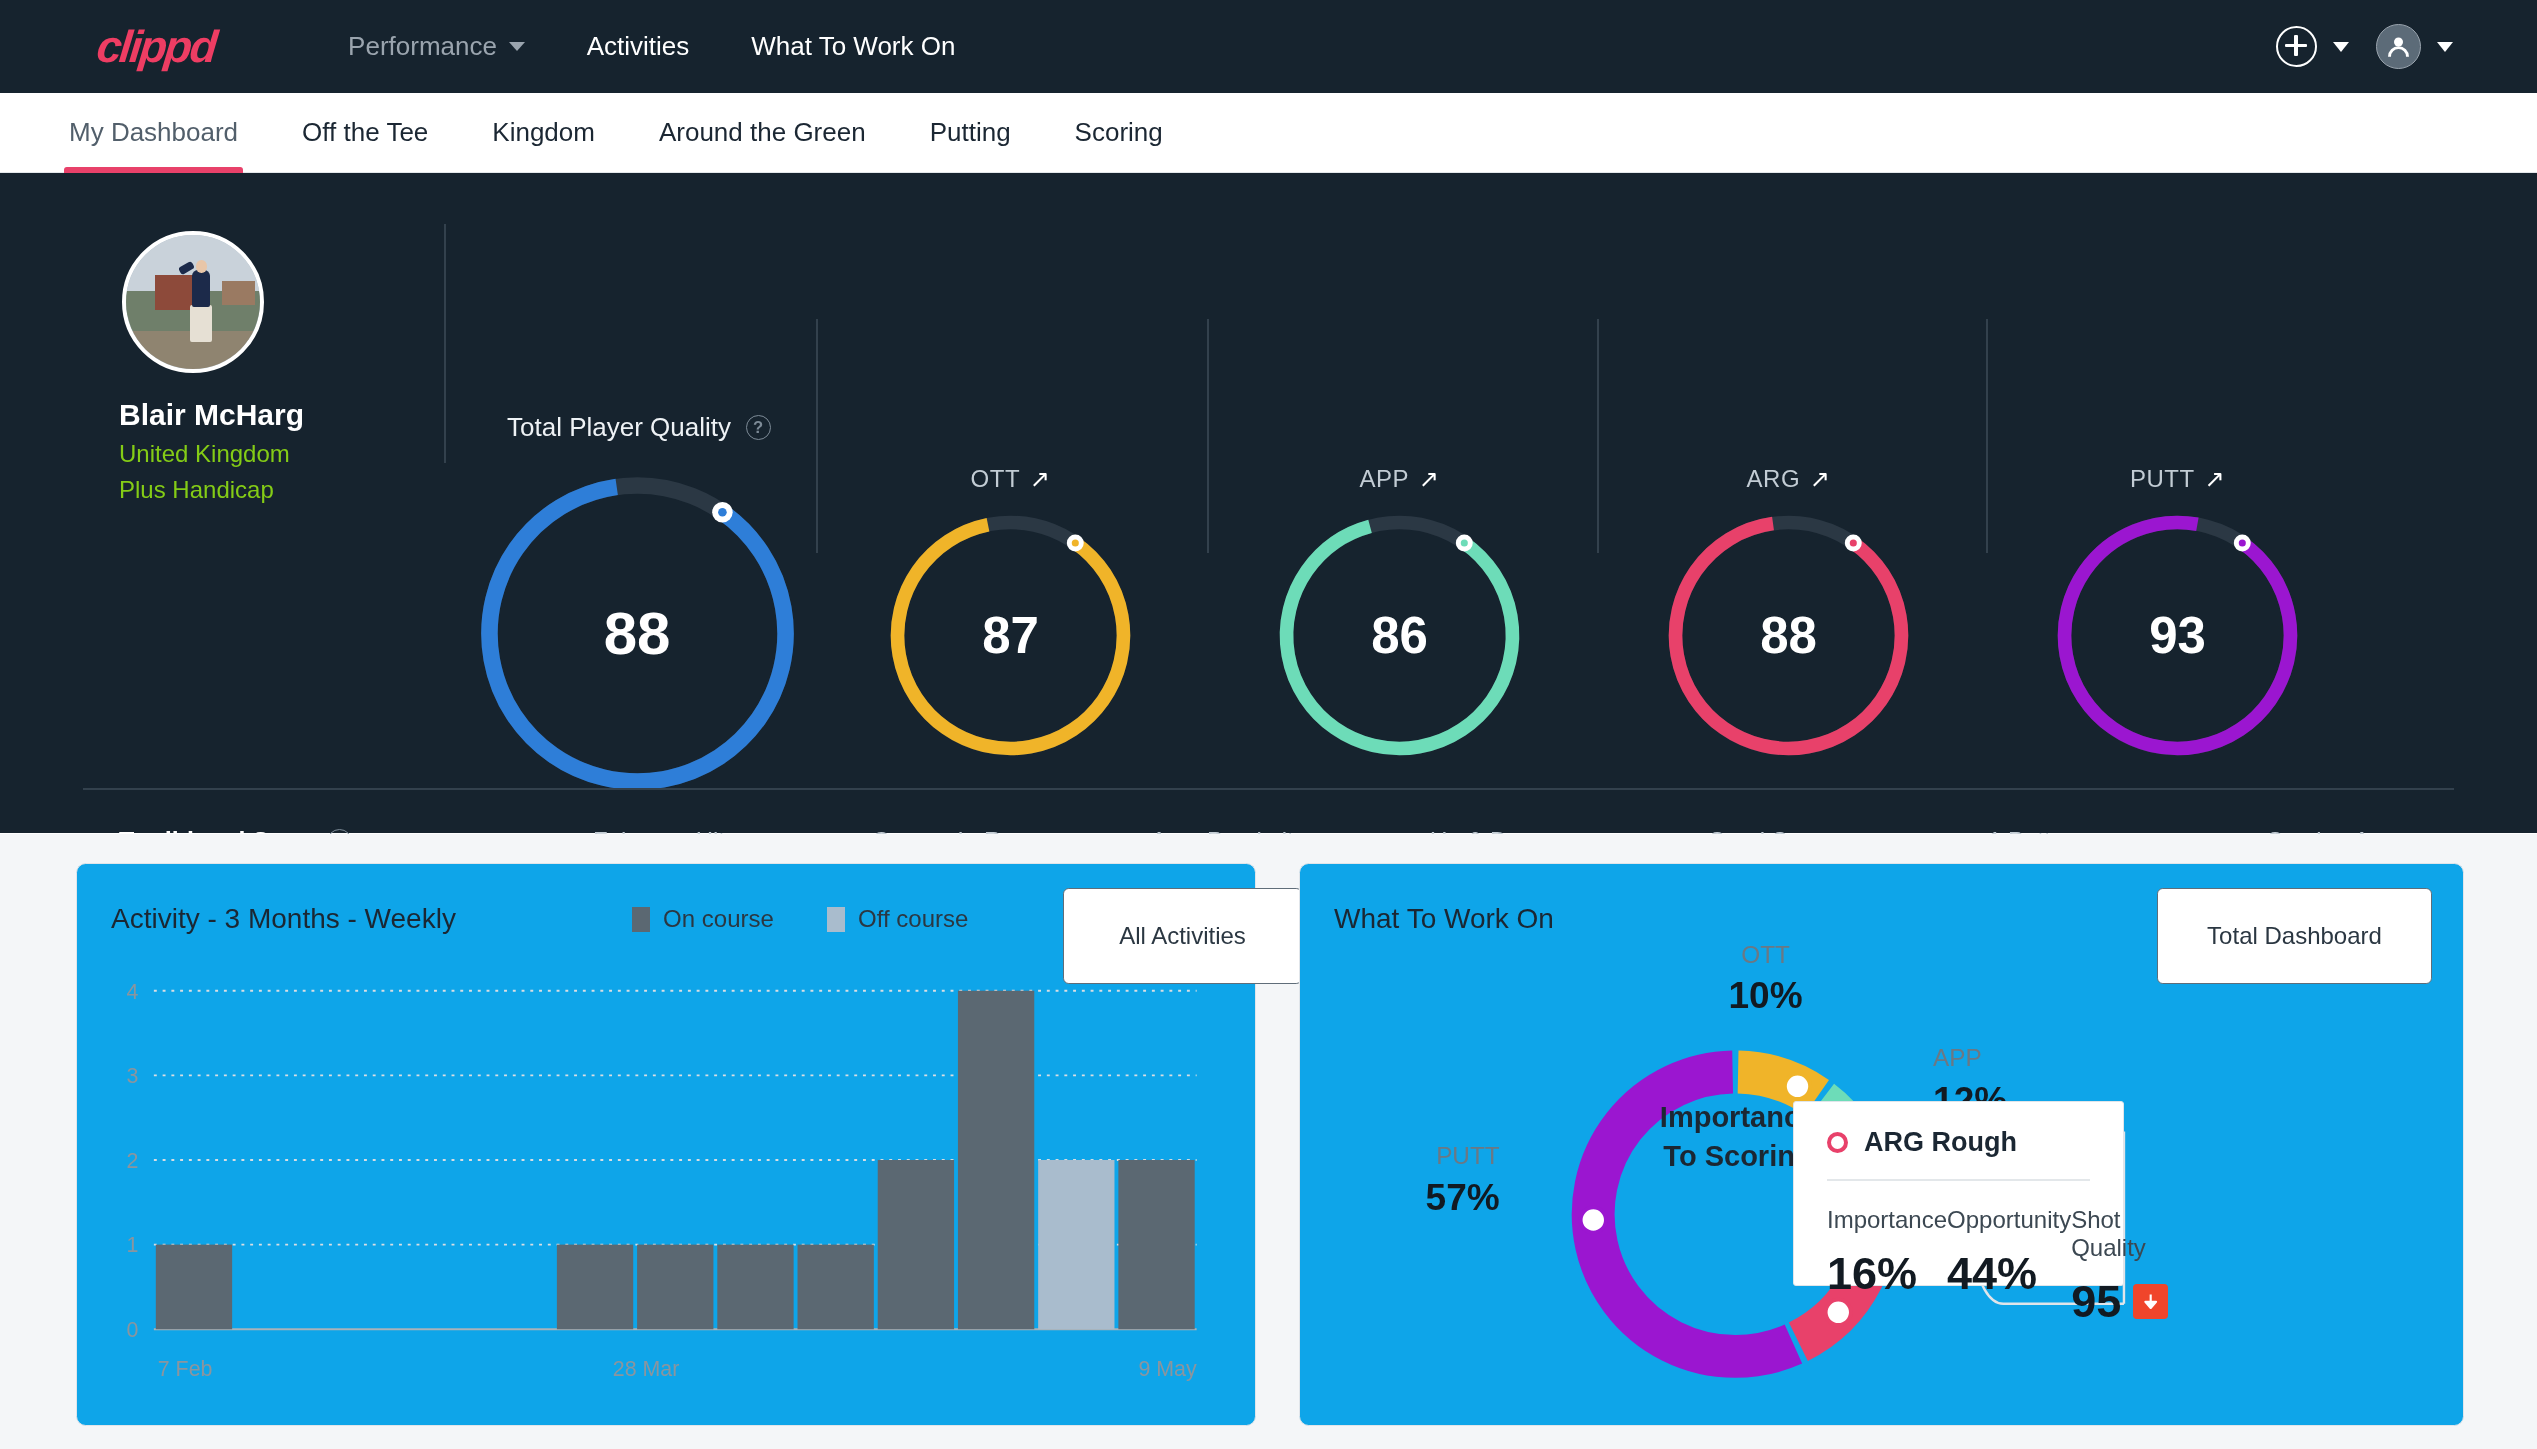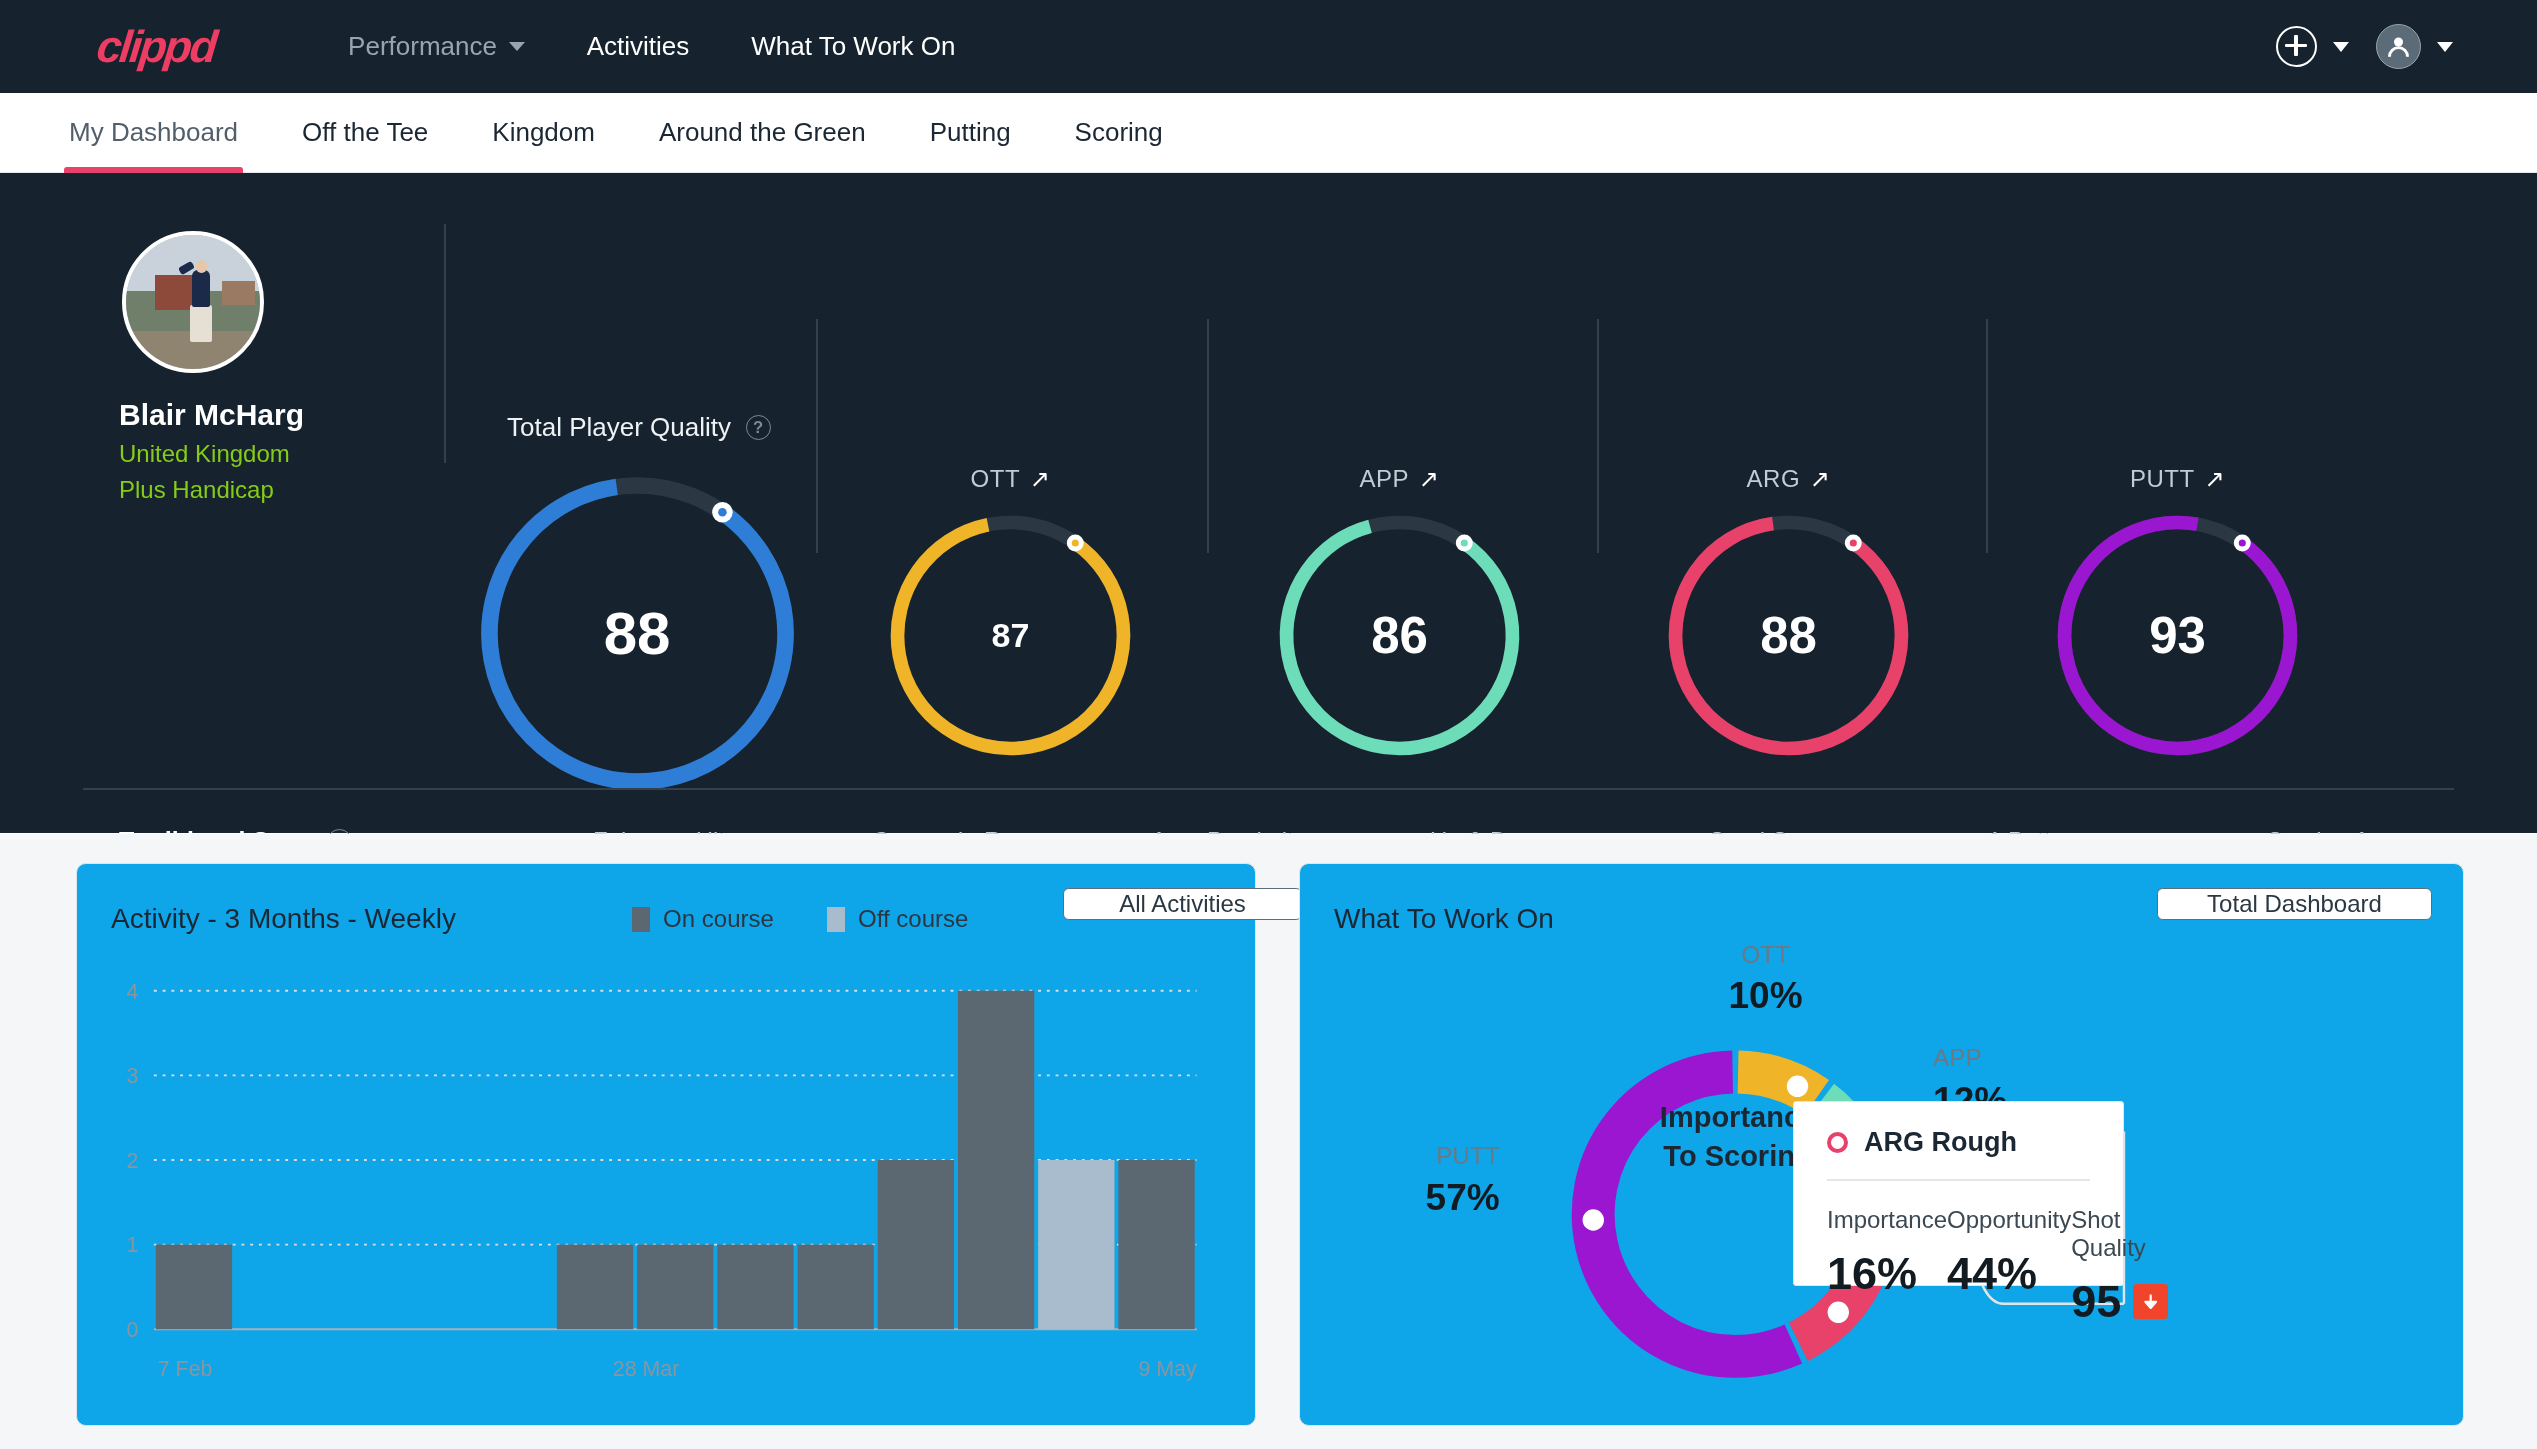--- a/index.html
+++ b/index.html
@@ -105,21 +105,21 @@
   .ts-item .lbl { color:#c2ccd4; font-size: 24px; }
   .ts-item .val { color:#fff; font-weight:700; font-size: 51px; margin-top: 15.6px; }
   .ts-item .val .unit { font-size: 33px; }
 
   
   .lower { position:absolute; top: 834px; left:0; width:2538px; height: 616px; background:#f4f6f8; }
   .card { position:absolute; background:#0ea5e9; border:1.9px solid #e0e5ea; border-radius: 9.7px; }
   .card-title { font-size: 28px; color:#1b2733; }
   .btn-outline {
     border:1.9px solid #5f6d79; border-radius: 5.8px; background:#fff; color:#2a3views;
-    font-size: 24px; color:#2b3742; padding: 1px 29px; cursor:pointer; white-space:nowrap;
+    font-size: 24px; color:#2b3742; padding: 33px 29px; cursor:pointer; white-space:nowrap;
   }
   .legend { display:flex; align-items:center; gap: 13.6px; font-size:24px; color:#2b3742;}
   .legend .sw { width: 17.5px; height: 25px; }
   .tick-lbl { fill:#8b959e; font-size: 22px; font-family:"Liberation Sans", sans-serif;}
 
   .wtwo-donut-center { position:absolute; text-align:center; color:#1b2733;
     font-size: 29px; font-weight: 700; line-height: 1.35; }
 
   .detail-card { position:absolute; background:#fff; border:1.9px solid #e0e5ea;
     border-radius: 3px; }
@@ -227,21 +227,21 @@
         <div class="gauge-cell" style="width: 389px;">
           <div class="glabel">
             <span>OTT</span>
             <span style="color: rgb(255, 255, 255);">↗</span>
           </div>
           <div class="gauge-wrap" style="width: 261px; height: 261px;"><svg width="261" height="261" viewBox="0 0 268 268">
               <circle cx="134" cy="134" r="116" fill="none" stroke="#2b3844" stroke-width="14"></circle>
               <circle cx="134" cy="134" r="116" fill="none" stroke="#f0b429" stroke-width="14" stroke-linecap="butt" stroke-dasharray="634.0990612005638 94.75043443226816" transform="rotate(-55 134 134)"></circle>
               <circle cx="200.53486661672136" cy="38.978362862476956" r="8.68" fill="#ffffff"></circle>
               <circle cx="200.53486661672136" cy="38.978362862476956" r="3.64" fill="#f0b429"></circle>
-            </svg><div class="gauge-val" style="font-size: 34px;">87</div></div>
+            </svg><div class="gauge-val" style="font-size: 51px;">87</div></div>
         </div>
         <div class="gauge-cell" style="width: 389px;">
           <div class="glabel">
             <span>APP</span>
             <span style="color: rgb(255, 255, 255);">↗</span>
           </div>
           <div class="gauge-wrap" style="width: 261px; height: 261px;"><svg width="261" height="261" viewBox="0 0 268 268">
               <circle cx="134" cy="134" r="116" fill="none" stroke="#2b3844" stroke-width="14"></circle>
               <circle cx="134" cy="134" r="116" fill="none" stroke="#6ddcb8" stroke-width="14" stroke-linecap="butt" stroke-dasharray="626.8105662442356 102.0389293885965" transform="rotate(-55 134 134)"></circle>
               <circle cx="200.53486661672136" cy="38.978362862476956" r="8.68" fill="#ffffff"></circle>

